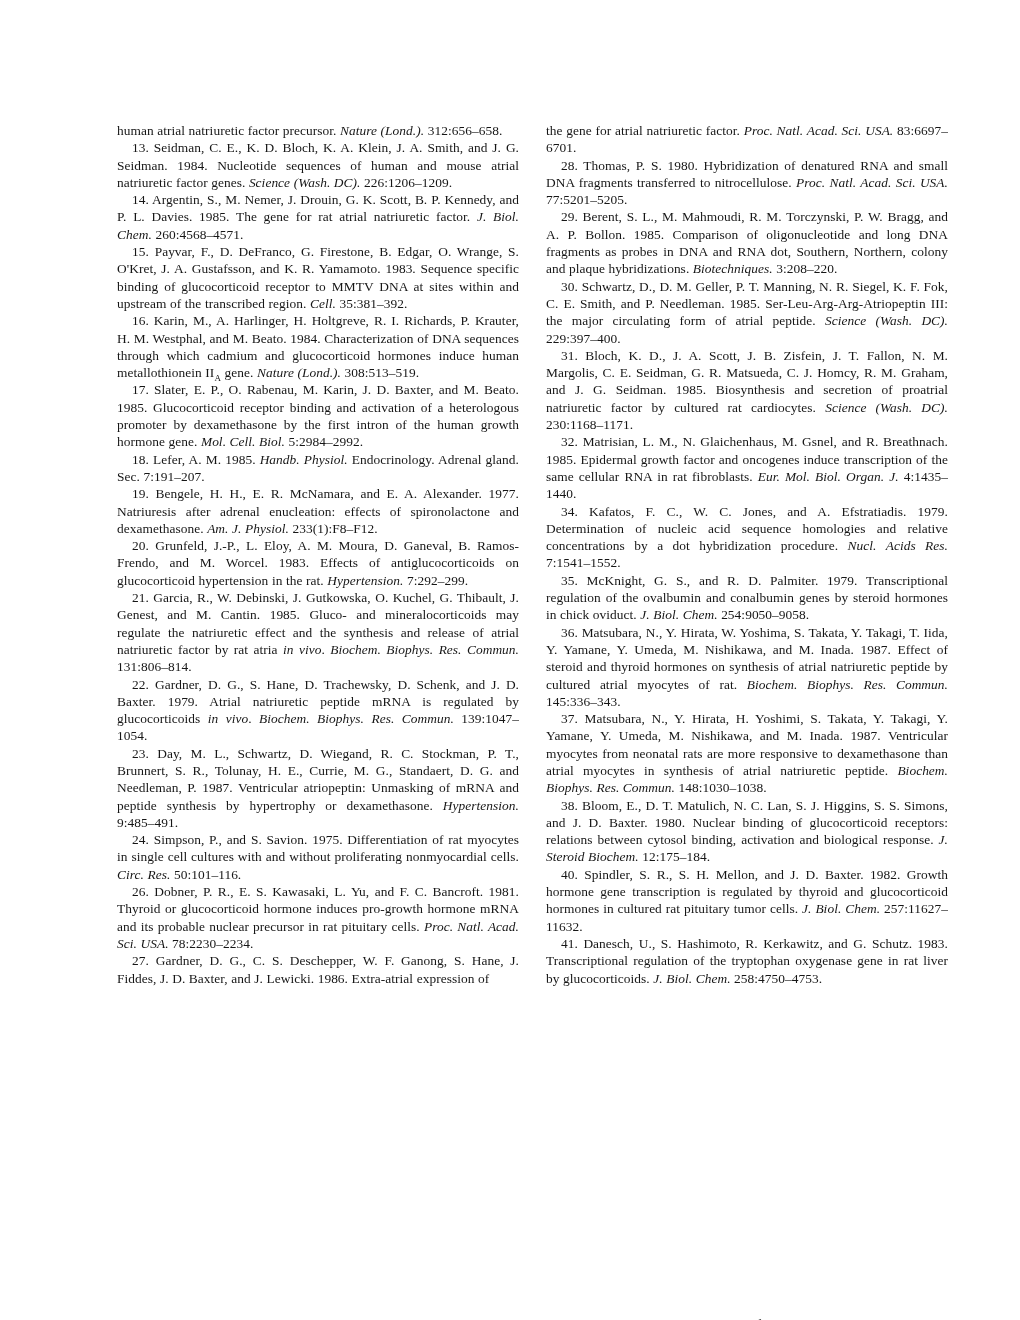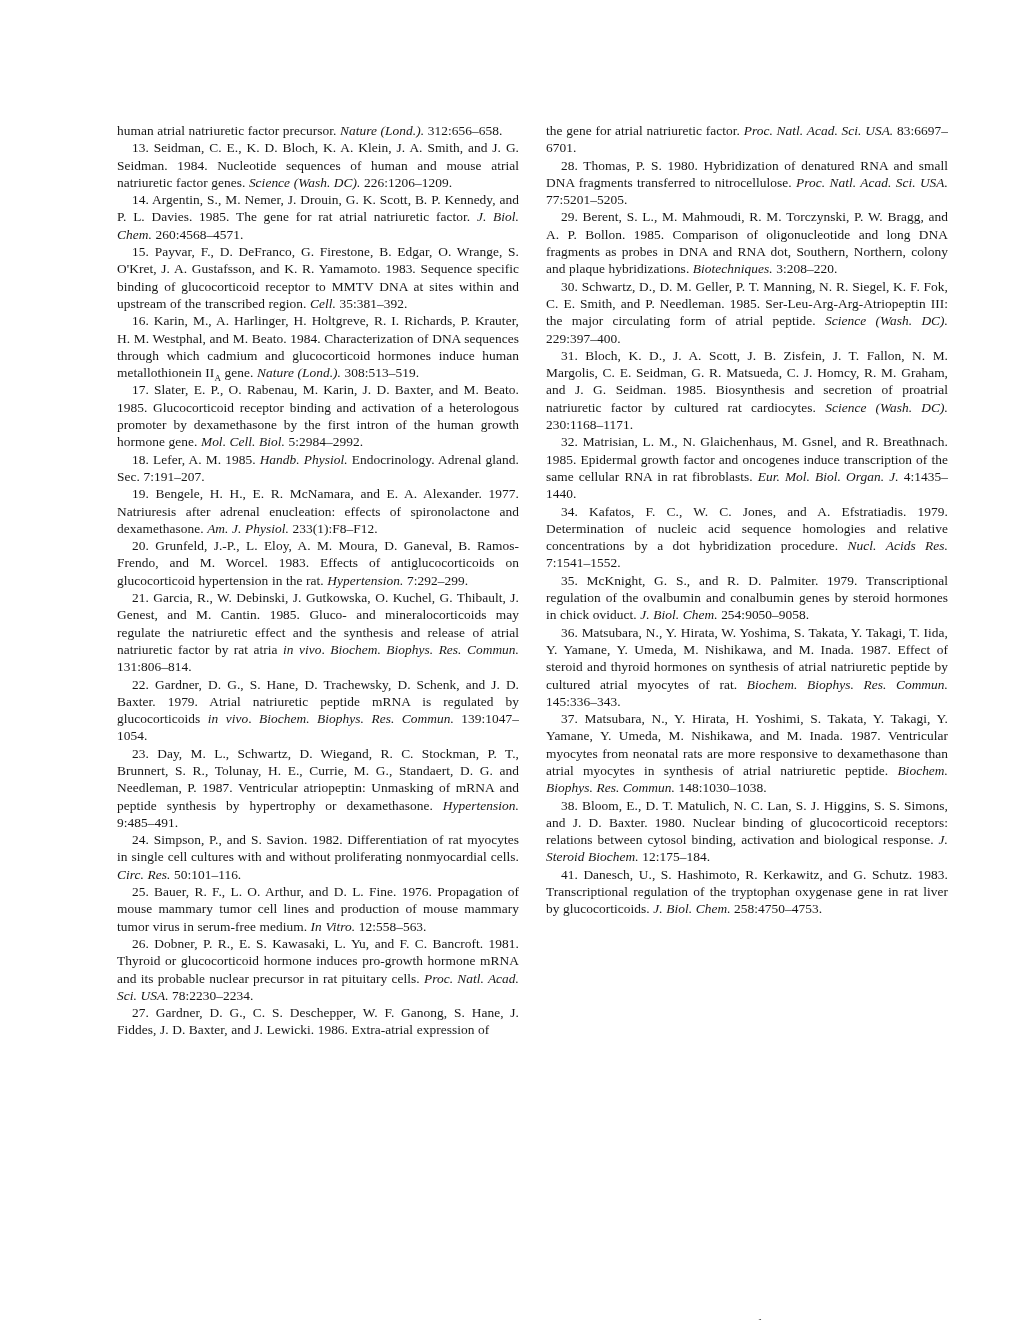--- a/index.html
+++ b/index.html
@@ -78,36 +78,36 @@
         <p class="ref"><span>14. Argentin, S., M. Nemer, J. Drouin, G. K. Scott, B. P. Kennedy, and P. L. Davies. 1985. The gene for rat atrial natriuretic factor. </span><i>J. Biol. Chem.</i><span> 260:4568–4571.</span></p>
         <p class="ref"><span>15. Payvar, F., D. DeFranco, G. Firestone, B. Edgar, O. Wrange, S. O'Kret, J. A. Gustafsson, and K. R. Yamamoto. 1983. Sequence specific binding of glucocorticoid receptor to MMTV DNA at sites within and upstream of the transcribed region. </span><i>Cell.</i><span> 35:381–392.</span></p>
         <p class="ref"><span>16. Karin, M., A. Harlinger, H. Holtgreve, R. I. Richards, P. Krauter, H. M. Westphal, and M. Beato. 1984. Characterization of DNA sequences through which cadmium and glucocorticoid hormones induce human metallothionein II</span><sub>A</sub><span> gene. </span><i>Nature (Lond.).</i><span> 308:513–519.</span></p>
         <p class="ref"><span>17. Slater, E. P., O. Rabenau, M. Karin, J. D. Baxter, and M. Beato. 1985. Glucocorticoid receptor binding and activation of a heterologous promoter by dexamethasone by the first intron of the human growth hormone gene. </span><i>Mol. Cell. Biol.</i><span> 5:2984–2992.</span></p>
         <p class="ref"><span>18. Lefer, A. M. 1985. </span><i>Handb. Physiol.</i><span> Endocrinology. Adrenal gland. Sec. 7:191–207.</span></p>
         <p class="ref"><span>19. Bengele, H. H., E. R. McNamara, and E. A. Alexander. 1977. Natriuresis after adrenal enucleation: effects of spironolactone and dexamethasone. </span><i>Am. J. Physiol.</i><span> 233(1):F8–F12.</span></p>
         <p class="ref"><span>20. Grunfeld, J.-P., L. Eloy, A. M. Moura, D. Ganeval, B. Ramos-Frendo, and M. Worcel. 1983. Effects of antiglucocorticoids on glucocorticoid hypertension in the rat. </span><i>Hypertension.</i><span> 7:292–299.</span></p>
         <p class="ref"><span>21. Garcia, R., W. Debinski, J. Gutkowska, O. Kuchel, G. Thibault, J. Genest, and M. Cantin. 1985. Gluco- and mineralocorticoids may regulate the natriuretic effect and the synthesis and release of atrial natriuretic factor by rat atria </span><i>in vivo</i><span>. </span><i>Biochem. Biophys. Res. Commun.</i><span> 131:806–814.</span></p>
         <p class="ref"><span>22. Gardner, D. G., S. Hane, D. Trachewsky, D. Schenk, and J. D. Baxter. 1979. Atrial natriuretic peptide mRNA is regulated by glucocorticoids </span><i>in vivo</i><span>. </span><i>Biochem. Biophys. Res. Commun.</i><span> 139:1047–1054.</span></p>
         <p class="ref"><span>23. Day, M. L., Schwartz, D. Wiegand, R. C. Stockman, P. T., Brunnert, S. R., Tolunay, H. E., Currie, M. G., Standaert, D. G. and Needleman, P. 1987. Ventricular atriopeptin: Unmasking of mRNA and peptide synthesis by hypertrophy or dexamethasone. </span><i>Hypertension.</i><span> 9:485–491.</span></p>
-        <p class="ref"><span>24. Simpson, P., and S. Savion. 1982. Differentiation of rat myocytes in single cell cultures with and without proliferating nonmyocardial cells. </span><i>Circ. Res.</i><span> 50:101–116.</span></p>
-        <p class="ref"><span>25. Bauer, R. F., L. O. Arthur, and D. L. Fine. 1976. Propagation of mouse mammary tumor cell lines and production of mouse mammary tumor virus in serum-free medium. </span><i>In Vitro.</i><span> 12:558–563.</span></p>
+        <p class="ref"><span>24. Simpson, P., and S. Savion. 1975. Differentiation of rat myocytes in single cell cultures with and without proliferating nonmyocardial cells. </span><i>Circ. Res.</i><span> 50:101–116.</span></p>
         <p class="ref"><span>26. Dobner, P. R., E. S. Kawasaki, L. Yu, and F. C. Bancroft. 1981. Thyroid or glucocorticoid hormone induces pro-growth hormone mRNA and its probable nuclear precursor in rat pituitary cells. </span><i>Proc. Natl. Acad. Sci. USA.</i><span> 78:2230–2234.</span></p>
         <p class="ref"><span>27. Gardner, D. G., C. S. Deschepper, W. F. Ganong, S. Hane, J. Fiddes, J. D. Baxter, and J. Lewicki. 1986. Extra-atrial expression of</span></p>
       </div>
     <div class="col" id="col-right">
         <p class="ref cont"><span>the gene for atrial natriuretic factor. </span><i>Proc. Natl. Acad. Sci. USA.</i><span> 83:6697–6701.</span></p>
         <p class="ref"><span>28. Thomas, P. S. 1980. Hybridization of denatured RNA and small DNA fragments transferred to nitrocellulose. </span><i>Proc. Natl. Acad. Sci. USA.</i><span> 77:5201–5205.</span></p>
         <p class="ref"><span>29. Berent, S. L., M. Mahmoudi, R. M. Torczynski, P. W. Bragg, and A. P. Bollon. 1985. Comparison of oligonucleotide and long DNA fragments as probes in DNA and RNA dot, Southern, Northern, colony and plaque hybridizations. </span><i>Biotechniques.</i><span> 3:208–220.</span></p>
         <p class="ref"><span>30. Schwartz, D., D. M. Geller, P. T. Manning, N. R. Siegel, K. F. Fok, C. E. Smith, and P. Needleman. 1985. Ser-Leu-Arg-Arg-Atriopeptin III: the major circulating form of atrial peptide. </span><i>Science (Wash. DC).</i><span> 229:397–400.</span></p>
         <p class="ref"><span>31. Bloch, K. D., J. A. Scott, J. B. Zisfein, J. T. Fallon, N. M. Margolis, C. E. Seidman, G. R. Matsueda, C. J. Homcy, R. M. Graham, and J. G. Seidman. 1985. Biosynthesis and secretion of proatrial natriuretic factor by cultured rat cardiocytes. </span><i>Science (Wash. DC).</i><span> 230:1168–1171.</span></p>
         <p class="ref"><span>32. Matrisian, L. M., N. Glaichenhaus, M. Gsnel, and R. Breathnach. 1985. Epidermal growth factor and oncogenes induce transcription of the same cellular RNA in rat fibroblasts. </span><i>Eur. Mol. Biol. Organ. J.</i><span> 4:1435–1440.</span></p>
         <p class="ref"><span>34. Kafatos, F. C., W. C. Jones, and A. Efstratiadis. 1979. Determination of nucleic acid sequence homologies and relative concentrations by a dot hybridization procedure. </span><i>Nucl. Acids Res.</i><span> 7:1541–1552.</span></p>
         <p class="ref"><span>35. McKnight, G. S., and R. D. Palmiter. 1979. Transcriptional regulation of the ovalbumin and conalbumin genes by steroid hormones in chick oviduct. </span><i>J. Biol. Chem.</i><span> 254:9050–9058.</span></p>
         <p class="ref"><span>36. Matsubara, N., Y. Hirata, W. Yoshima, S. Takata, Y. Takagi, T. Iida, Y. Yamane, Y. Umeda, M. Nishikawa, and M. Inada. 1987. Effect of steroid and thyroid hormones on synthesis of atrial natriuretic peptide by cultured atrial myocytes of rat. </span><i>Biochem. Biophys. Res. Commun.</i><span> 145:336–343.</span></p>
         <p class="ref"><span>37. Matsubara, N., Y. Hirata, H. Yoshimi, S. Takata, Y. Takagi, Y. Yamane, Y. Umeda, M. Nishikawa, and M. Inada. 1987. Ventricular myocytes from neonatal rats are more responsive to dexamethasone than atrial myocytes in synthesis of atrial natriuretic peptide. </span><i>Biochem. Biophys. Res. Commun.</i><span> 148:1030–1038.</span></p>
         <p class="ref"><span>38. Bloom, E., D. T. Matulich, N. C. Lan, S. J. Higgins, S. S. Simons, and J. D. Baxter. 1980. Nuclear binding of glucocorticoid receptors: relations between cytosol binding, activation and biological response. </span><i>J. Steroid Biochem.</i><span> 12:175–184.</span></p>
+        <p class="ref"><span>40. Spindler, S. R., S. H. Mellon, and J. D. Baxter. 1982. Growth hormone gene transcription is regulated by thyroid and glucocorticoid hormones in cultured rat pituitary tumor cells. </span><i>J. Biol. Chem.</i><span> 257:11627–11632.</span></p>
         <p class="ref"><span>41. Danesch, U., S. Hashimoto, R. Kerkawitz, and G. Schutz. 1983. Transcriptional regulation of the tryptophan oxygenase gene in rat liver by glucocorticoids. </span><i>J. Biol. Chem.</i><span> 258:4750–4753.</span></p>
       </div>
   </div>
   <div class="footer">
     <span class="running-title">Glucocorticoid Regulation of Atrial Natriuretic Peptide</span><span class="page-number">1281</span>
   </div>
 </div>
 
 </body></html>

